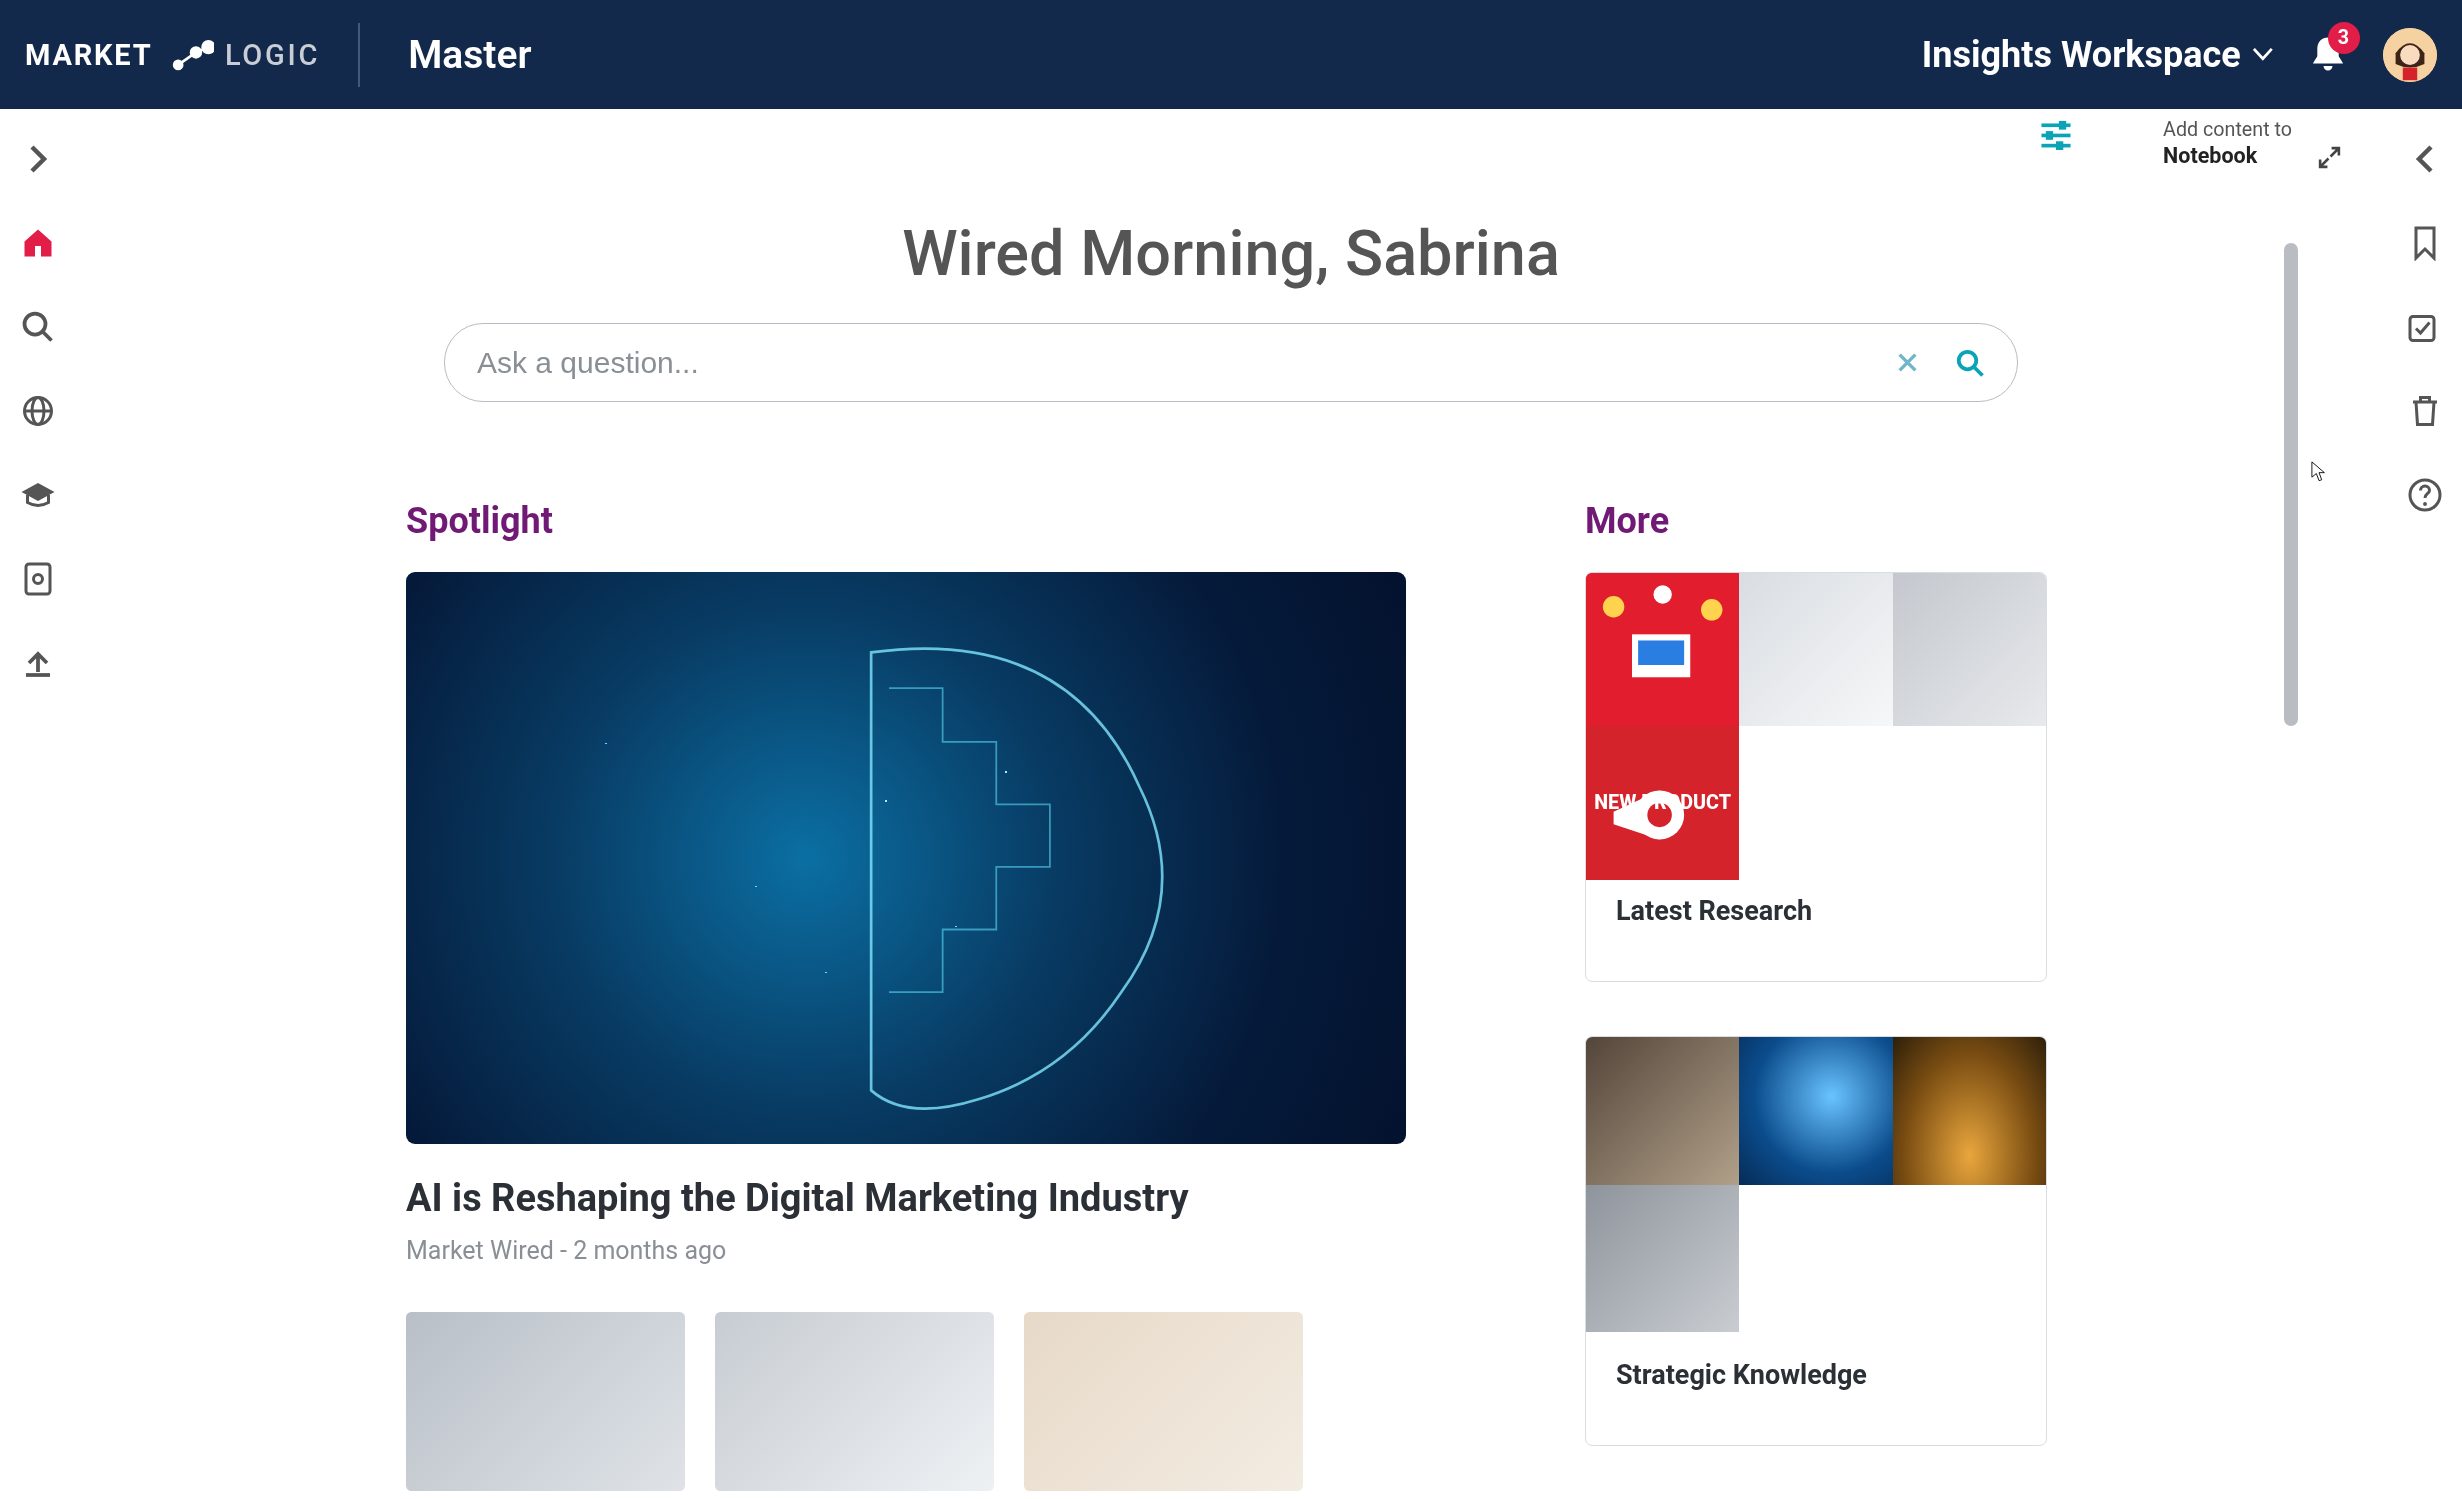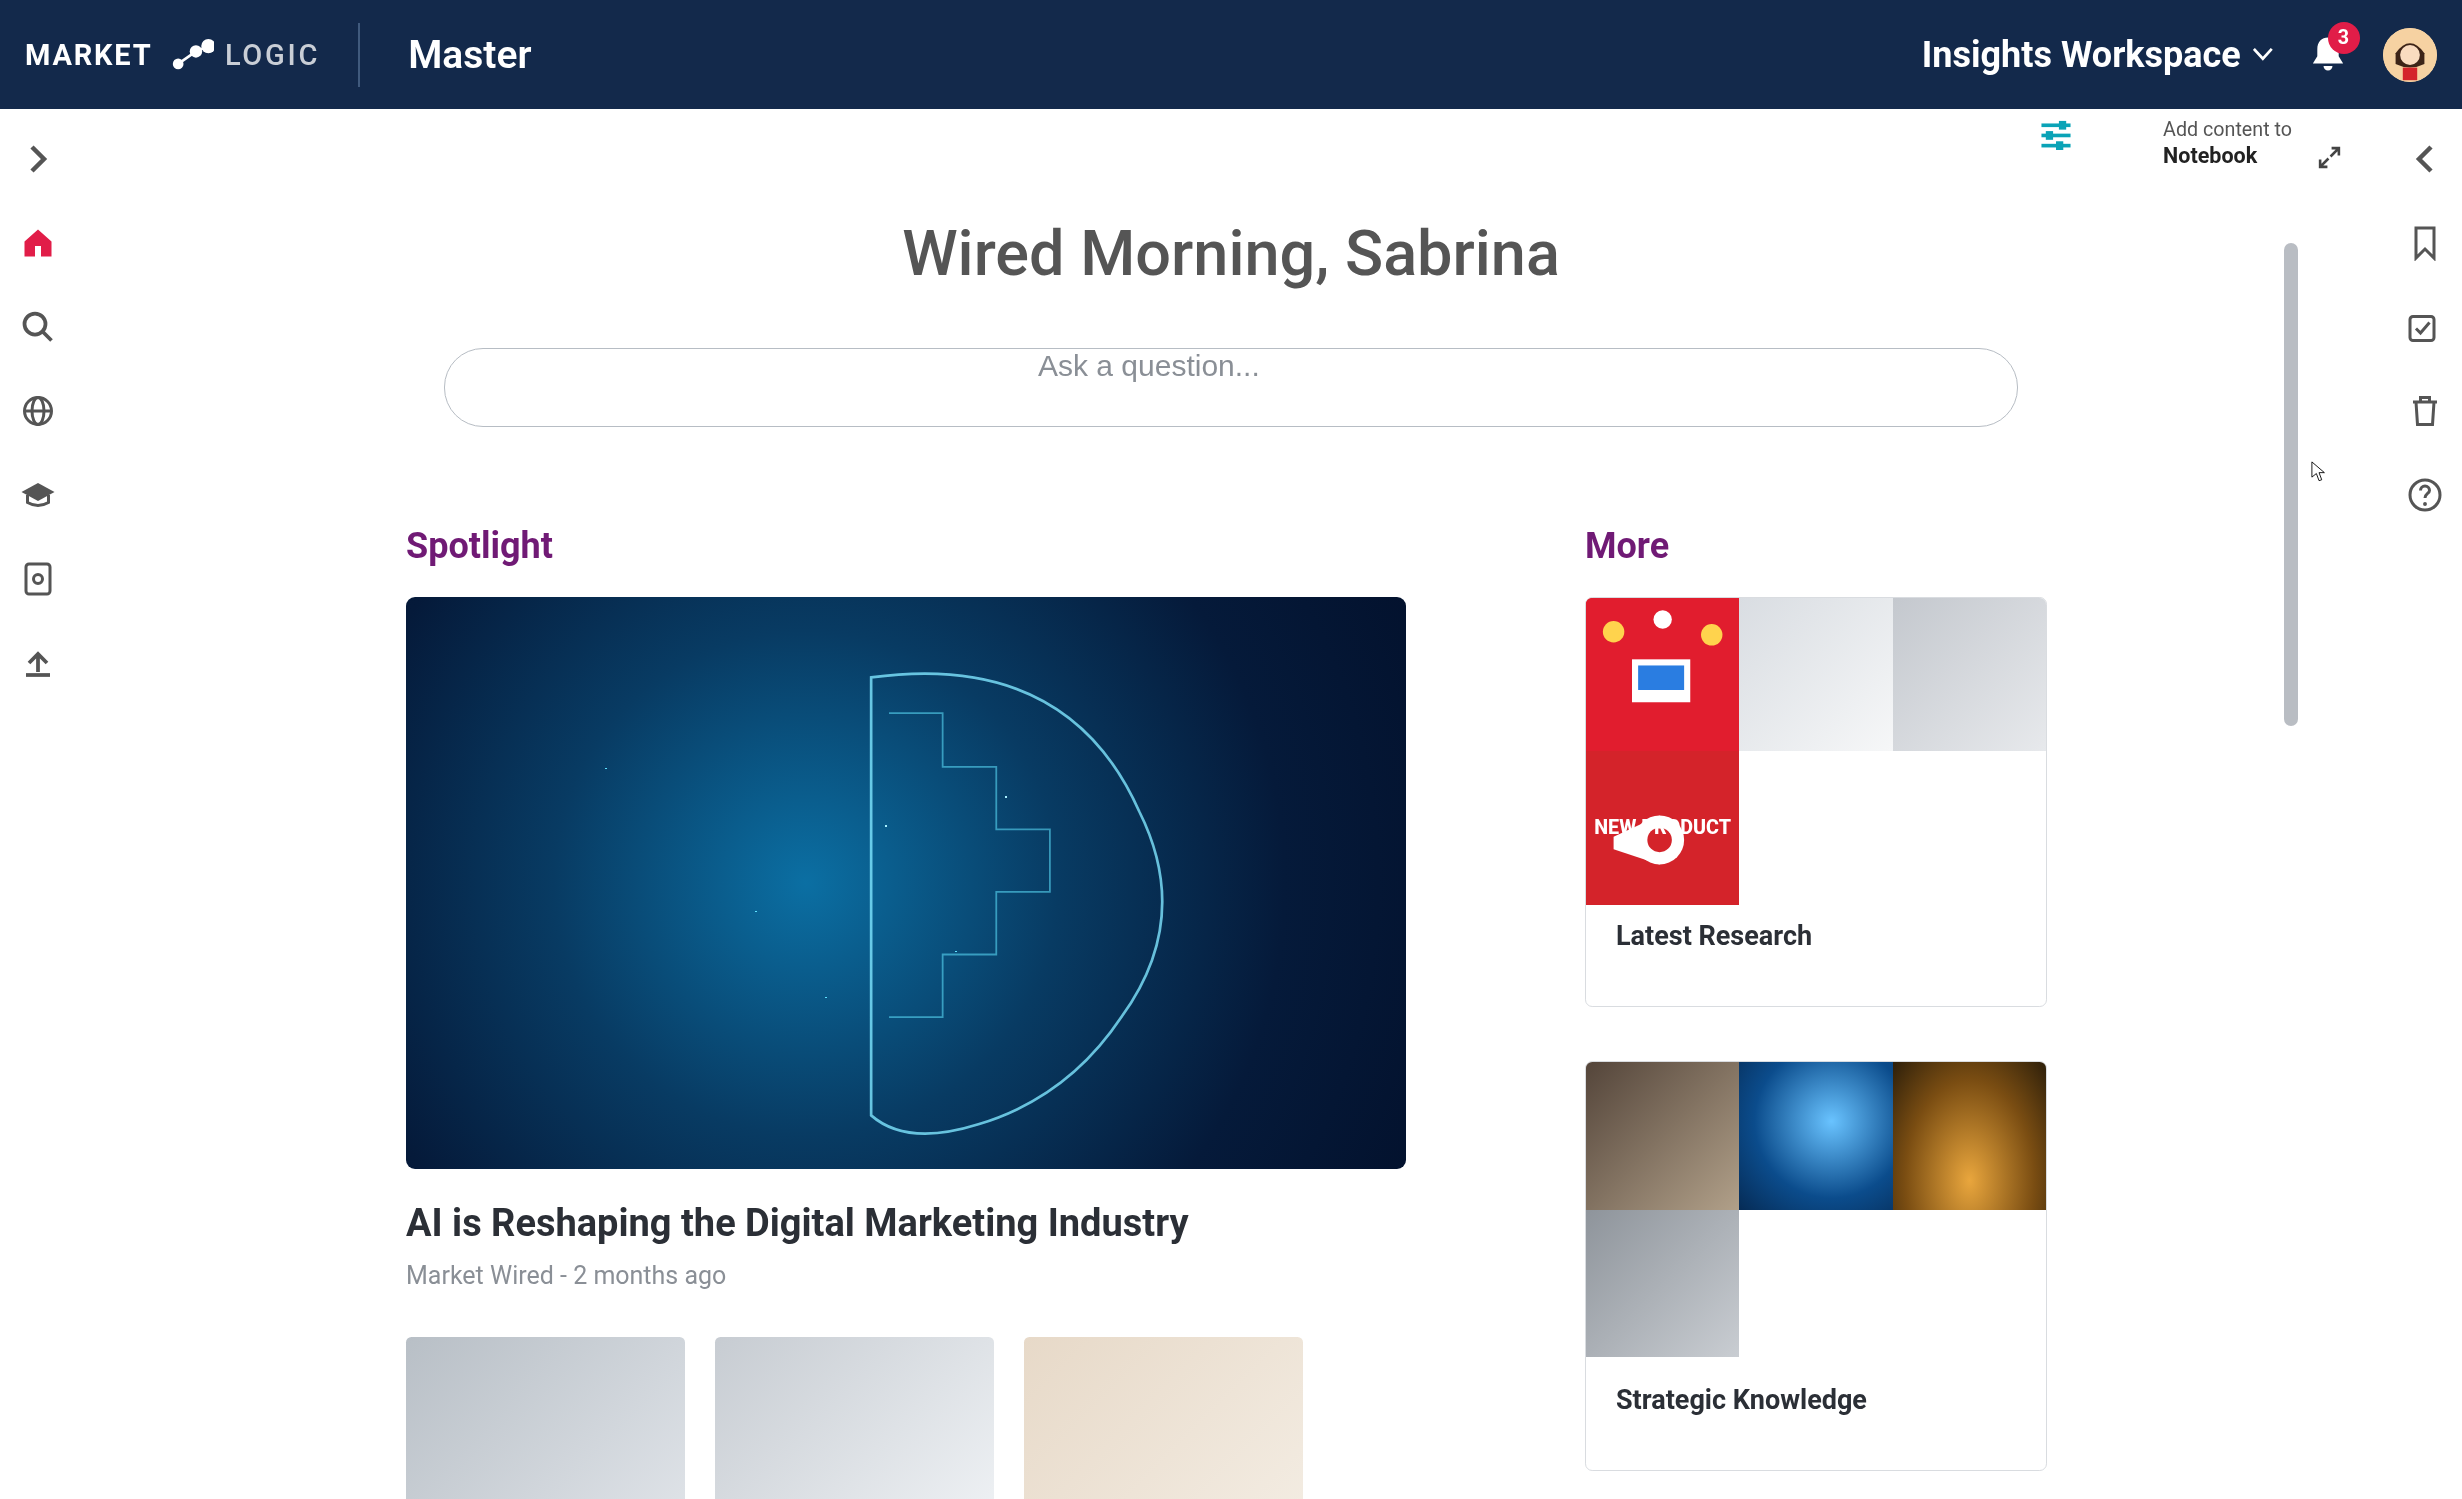--- a/index.html
+++ b/index.html
@@ -1,21 +1,21 @@
 <!DOCTYPE html>
 <html style="font-size:14.3px"><head>
 <meta charset="utf-8">
 <style>
 * { margin:0; padding:0; box-sizing:border-box; }
 body { font-family:-apple-system,BlinkMacSystemFont,"Segoe UI",Roboto,Arial,sans-serif; background:#fff; color:#222; width:2462px; height:1499px; overflow:hidden; }
 
 
 .header { height:109px; background:#13294b; display:flex; align-items:center; padding:0 25px; color:#fff; }
 .logo-block { display:flex; align-items:center; gap:19.7px; }
-.brand { font-size:29px; letter-spacing:1.8px; font-weight:700; display:flex; align-items:center; gap:11px; }
+.brand { font-size:29px; letter-spacing:1.8px; font-weight:700; display:flex; align-items:flex-end; gap:11px; }
 .brand .logic { color:#c9ced6; letter-spacing:2.7px; font-weight:500; }
 .brand-icon { width:45px; height:32px; margin-left:5.4px; }
 .vdiv { width:1.8px; height:64px; background:#405a7d; margin:0 29px 0 18px; }
 .tenant { font-size:39px; font-weight:600; }
 .header-right { margin-left:auto; display:flex; align-items:center; gap:36px; }
 .workspace { font-size:36px; font-weight:700; display:flex; align-items:center; gap:12.5px; cursor:pointer; }
 .bell-wrap { position:relative; cursor:pointer; }
 .bell { color:#fff; }
 .badge { position:absolute; top:-12.5px; right:-12.5px; background:#e11d48; color:#fff; border-radius:50%; width:32px; height:32px; display:flex; align-items:center; justify-content:center; font-size:19.7px; font-weight:700; }
 .avatar { width:54px; height:54px; border-radius:50%; background:#f6d2a2; display:flex; align-items:center; justify-content:center; overflow:hidden; cursor:pointer; }
@@ -31,21 +31,21 @@
 
 .main { position:absolute; left:75px; right:75px; top:109px; bottom:0; overflow:hidden; }
 .toprow { display:flex; justify-content:flex-end; align-items:flex-start; padding:9px 45px 0 0; gap:89px; height:54px; }
 .filters-icon { color:#0aa3b7; cursor:pointer; }
 .addcontent { text-align:left; line-height:1.25; cursor:pointer; }
 .addc-top { font-size:19.7px; color:#555; }
 .addc-bot { font-size:21.5px; font-weight:700; color:#222; }
 .expand-icon { color:#444; cursor:pointer; }
 
 .greeting { text-align:center; font-size:63px; font-weight:500; color:#555; margin-top:54px; }
-.searchbar { width:1574px; height:79px; margin:58px auto 0; border:1.8px solid #b7bdc4; border-radius:39px; display:flex; align-items:center; padding:0 32px; gap:34px;flex-direction:column; }
+.searchbar { width:1574px; height:79px; margin:33px auto 0; border:1.8px solid #b7bdc4; border-radius:39px; display:flex; align-items:center; padding:0 32px; gap:34px; }
 .searchbar input { flex:1; border:none; outline:none; font-size:30px; color:#333; }
 .searchbar input::placeholder { color:#8a8f96; }
 .sb-icon { cursor:pointer; }
 .sb-clear { color:#6fb7c8; }
 .sb-search { color:#0aa3b7; }
 
 .columns { display:flex; margin:98px 0 0 0; padding:0 0 0 331px; gap:179px; }
 .col h2 { font-size:36px; font-weight:700; color:#701a75; margin-bottom:30px; }
 
 

